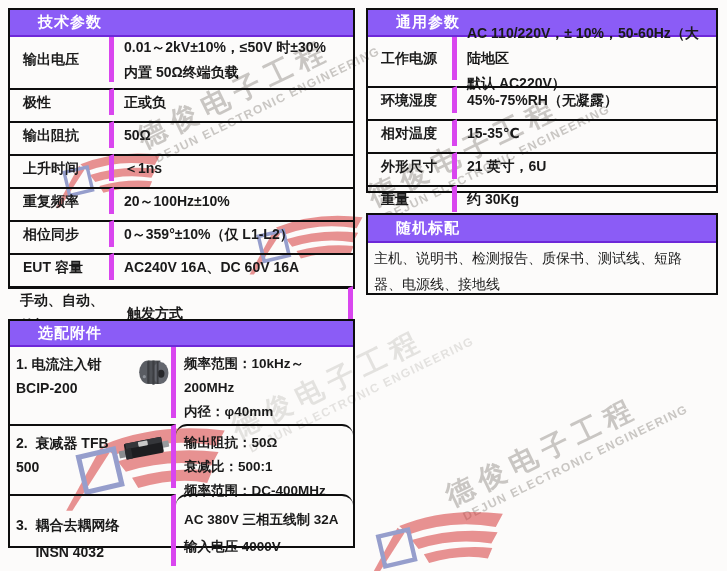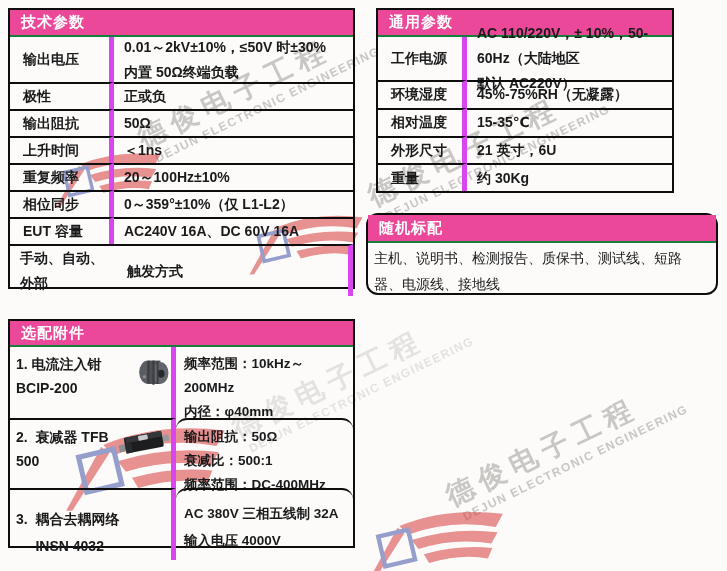--- a/index.html
+++ b/index.html
@@ -15,29 +15,29 @@
   .wm-text .cn{font-size:28px;font-weight:bold;letter-spacing:7px;line-height:28px;}
   .wm-text .en{font-size:12px;font-weight:bold;letter-spacing:1.4px;margin-top:3px;margin-left:6px;}
   .wm-text.faint{opacity:.38;}
   .wm-logo{position:absolute;pointer-events:none;opacity:.55;}
   
   .tbl{
     position:absolute;display:grid;box-sizing:border-box;
     border:2px solid #0d0d0d;background:transparent;z-index:2;
   }
   .tbl .hdr{
-    grid-column:1 / -1;background:#ec4899;color:#ffffff;
+    grid-column:1 / -1;background:#8b5cf6;color:#ffffff;
     font-size:15px;font-weight:bold;display:flex;align-items:center;
-    padding-left:11px;letter-spacing:1px;border-bottom:2px solid #15803d;
+    padding-left:28px;letter-spacing:1px;border-bottom:2px solid #6d28d9;
   }
   .cell{
     box-sizing:border-box;display:flex;align-items:center;
     font-size:14px;font-weight:600;line-height:25px;white-space:pre-wrap;
   }
-  .cell.bt{border-top:2px solid #0d0d0d;}
+  .cell.bt{border-top:2px solid #0d0d0d;margin-top:6px;}
   .cell.lab{border-right:5px solid #d946ef;padding-left:13px;}
   .cell.val{padding-left:10px;}
   .tbl.params .cell.val{padding-right:4px;}
   
   .stdbody{
     box-sizing:border-box;font-size:14px;font-weight:400;line-height:26px;
     padding:2px 10px 0 6px;white-space:pre-wrap;
   }
   
   .opt .cell{align-items:flex-start;padding-top:5px;line-height:24px;}
@@ -115,41 +115,41 @@
     <div class="cell lab bt">相位同步</div>
     <div class="cell val bt">0～359°±10%（仅 L1-L2）</div>
 
     <div class="cell lab bt">EUT 容量</div>
     <div class="cell val bt">AC240V 16A、DC 60V 16A</div>
 
     <div class="cell val bt">手动、自动、外部</div>
     <div class="cell lab bt">触发方式</div>
   </div>
 
-  <div class="tbl params" style="left:376px;top:8px;width:298px;height:185px;grid-template-columns:89px 1fr;grid-template-rows:27px 43px repeat(4,1fr);">
+  <div class="tbl params" style="left:366px;top:8px;width:352px;height:185px;grid-template-columns:89px 1fr;grid-template-rows:27px 43px repeat(4,1fr);">
     <div class="hdr">通用参数</div>
 
     <div class="cell lab">工作电源</div>
     <div class="cell val">AC 110/220V，± 10%，50-60Hz（大陆地区
 默认 AC220V）</div>
 
     <div class="cell lab bt">环境湿度</div>
     <div class="cell val bt">45%-75%RH（无凝露）</div>
 
     <div class="cell lab bt">相对温度</div>
     <div class="cell val bt">15-35℃</div>
 
     <div class="cell lab bt">外形尺寸</div>
     <div class="cell val bt">21 英寸，6U</div>
 
     <div class="cell lab bt">重量</div>
     <div class="cell val bt">约 30Kg</div>
   </div>
 
-  <div class="tbl" style="left:366px;top:213px;width:352px;height:82px;grid-template-columns:1fr;grid-template-rows:28px 1fr;border-radius:12px;">
+  <div class="tbl" style="left:366px;top:213px;width:352px;height:82px;grid-template-columns:1fr;grid-template-rows:28px 1fr;">
     <div class="hdr">随机标配</div>
     <div class="stdbody">主机、说明书、检测报告、质保书、测试线、短路器、电源线、接地线</div>
   </div>
 
   <div class="tbl opt" style="left:8px;top:319px;width:347px;height:229px;grid-template-columns:166px 1fr;grid-template-rows:26px 71px 70px 1fr;">
     <div class="hdr">选配附件</div>
 
     <div class="cell lab">
       <span>1. 电流注入钳 BCIP-200</span>
       <svg class="prod-img" width="46" height="42" viewBox="0 0 46 42" style="margin-left:6px;">

